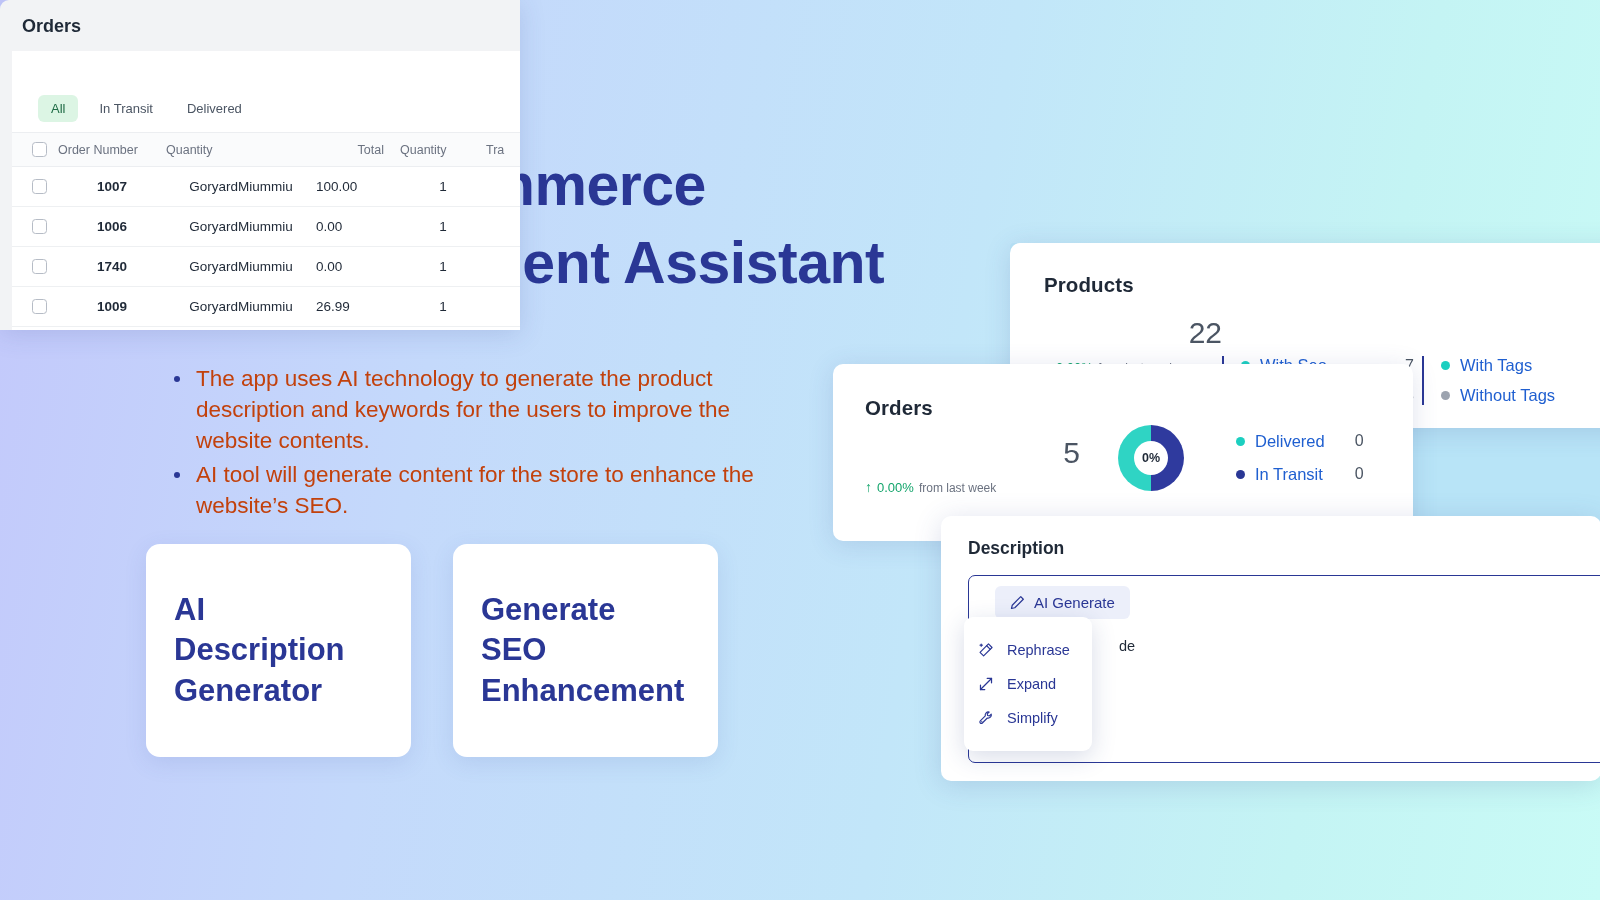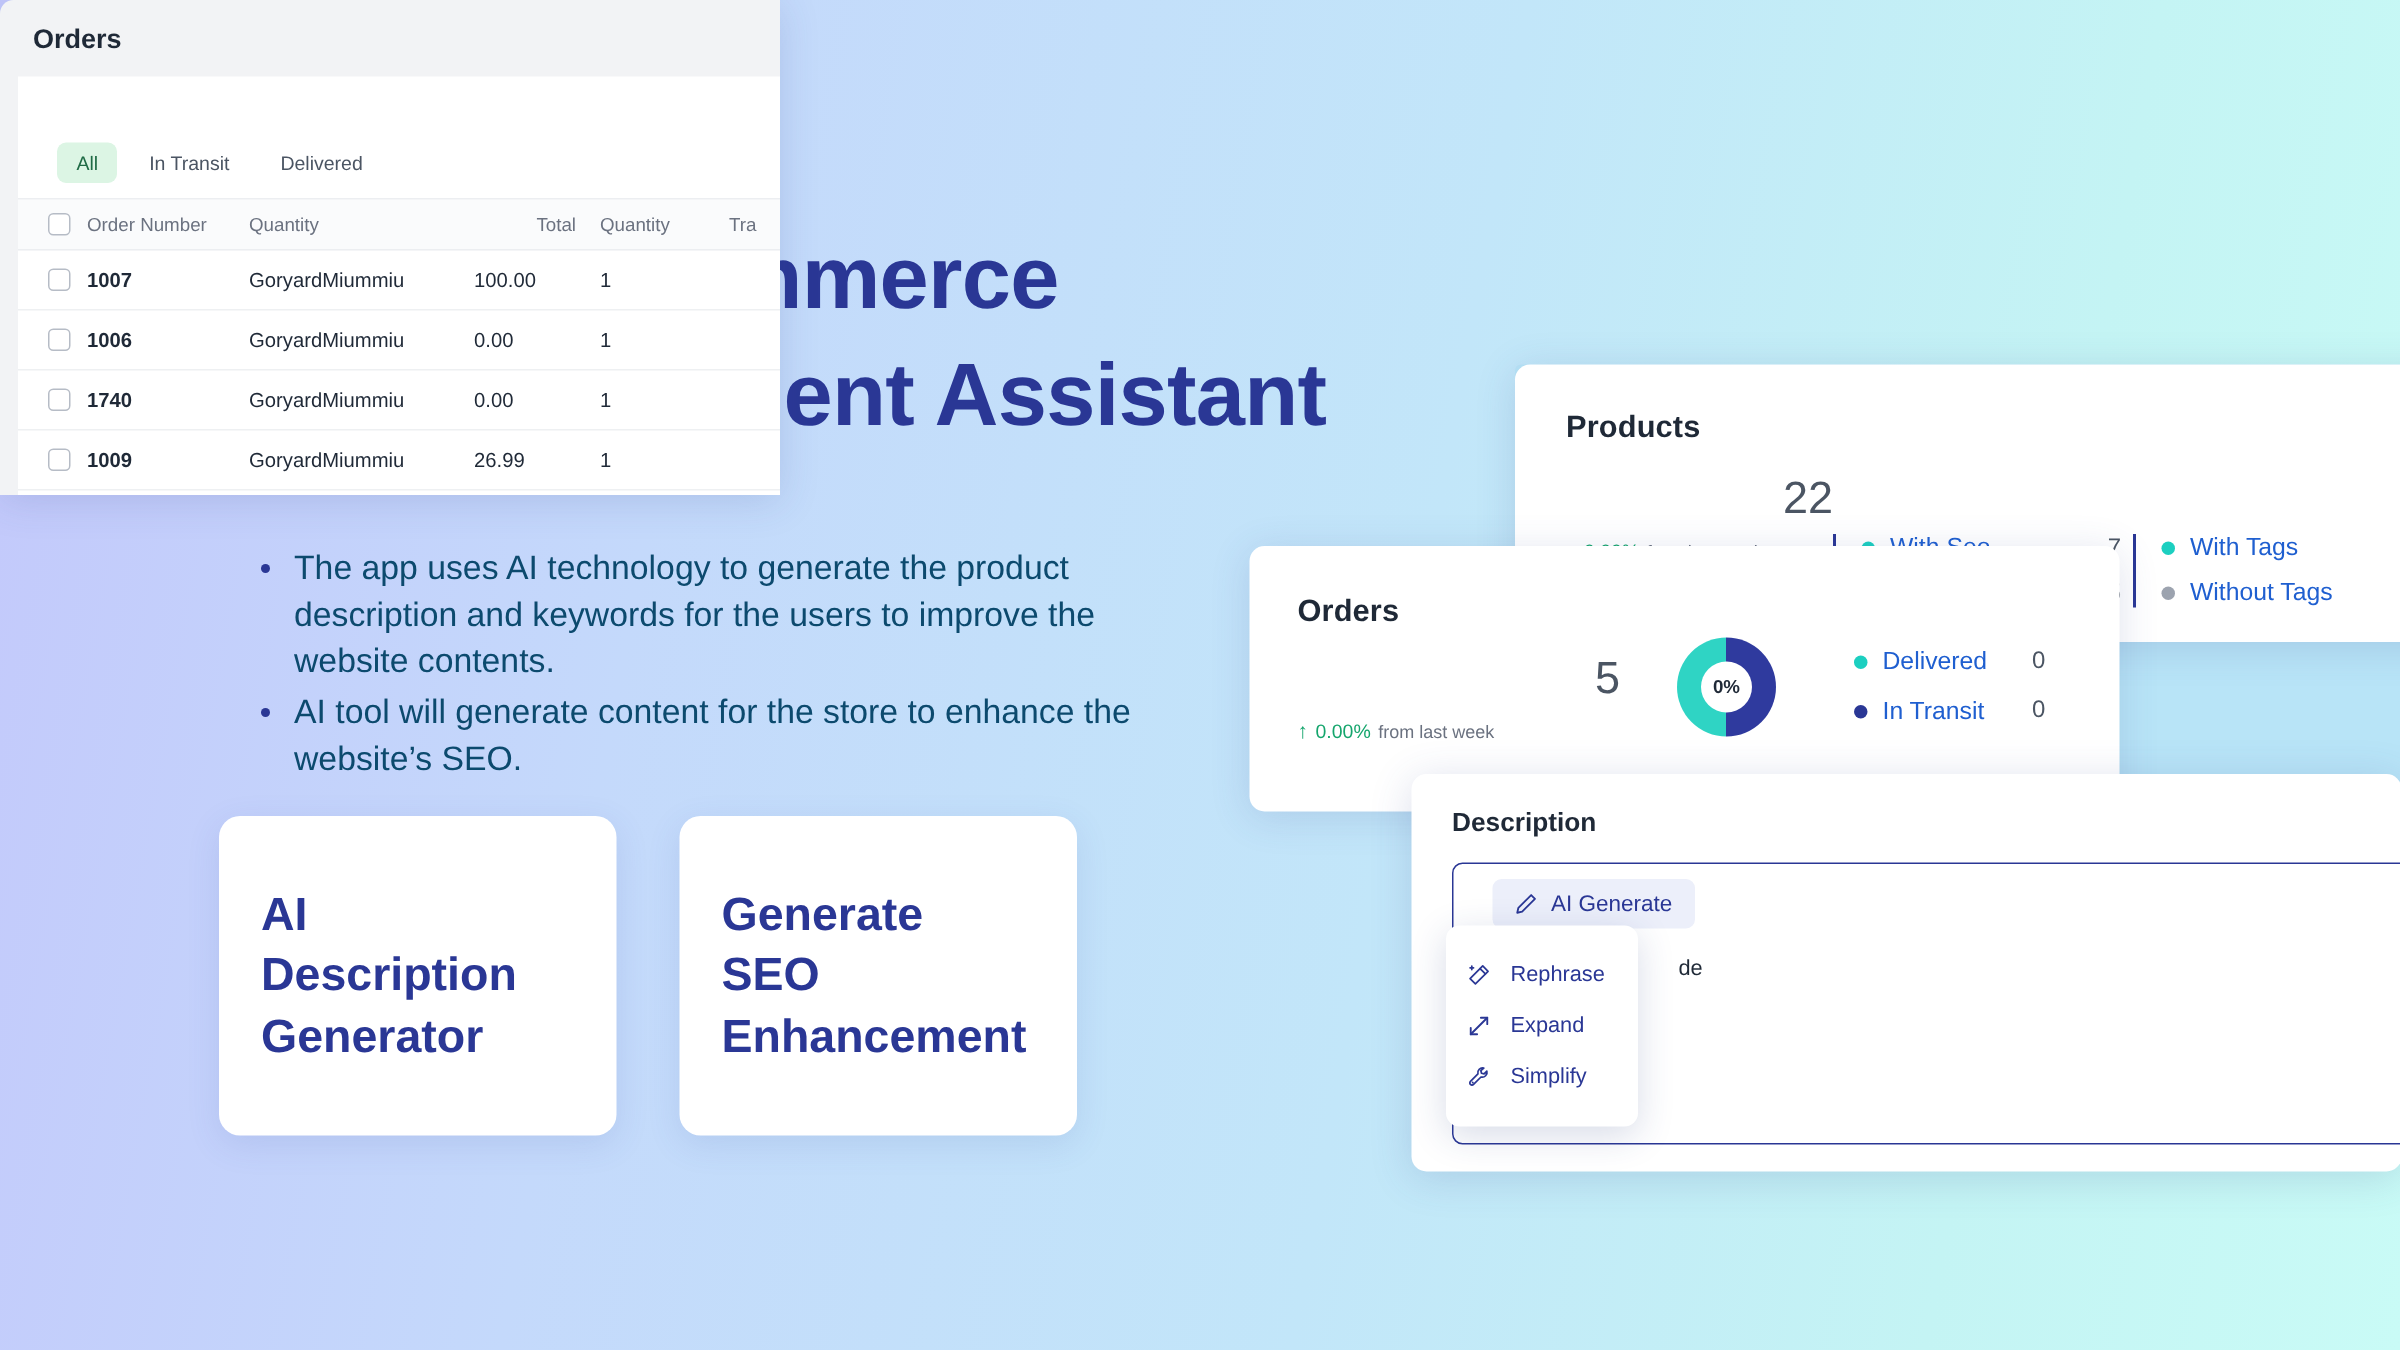--- a/index.html
+++ b/index.html
@@ -15,21 +15,21 @@
   .hero-title-row{ display:flex; align-items:flex-start; gap:18px; }
   .logo-mark{ width:62px; height:58px; flex:0 0 auto; margin-top:14px; }
   .hero-title{
     font-size:59px; line-height:1.33; font-weight:700; letter-spacing:-0.5px;
     color:#2a3795; font-family:"Liberation Sans", sans-serif;
   }
   .hero-bullets{ position:absolute; left:170px; top:364px; width:640px; }
   .hero-bullets ul{ list-style:none; }
   .hero-bullets li{
     position:relative; padding-left:26px; margin-bottom:4px;
-    font-size:22.5px; line-height:1.37; color:#0c4a6e; font-weight:400;
+    font-size:22.5px; line-height:1.37; color:#c2410c; font-weight:400;
   }
   .hero-bullets li::before{
     content:""; position:absolute; left:4px; top:12px;
     width:6px; height:6px; border-radius:50%; background:#2a3795;
   }
 
   .feature-cards{ position:absolute; left:146px; top:544px; display:flex; gap:42px; }
   .feature-card{
     width:265px; height:213px; background:#fff; border-radius:14px;
     box-shadow:0 6px 22px rgba(70,90,170,.13);
@@ -143,21 +143,21 @@
   .otc-tab{ font-size:13px; color:#4b5563; padding:6px 13px; border-radius:6px; }
   .otc-tab.active{ background:#dcf5e4; color:#1f6b45; }
   .otc-table{ width:100%; margin-top:10px; border-collapse:collapse; }
   .otc-table th{
     font-size:12.5px; font-weight:400; color:#6b7280; text-align:left;
     padding:9px 0; background:#fafbfc; border-bottom:1px solid #eceef1;
     border-top:1px solid #eceef1; white-space:nowrap;
   }
   .otc-table td{
     font-size:13.5px; color:#1f2937; padding:12px 0;
-    border-bottom:1px solid #eef0f2; white-space:nowrap;
+    border-bottom:1px solid #eef0f2; white-space:nowrap;text-align:center;
   }
   .otc-table td.num{ font-weight:700; }
   .col-chk{ width:46px; padding-left:20px !important; }
   .col-order{ width:108px; }
   .col-cust{ width:150px; }
   .col-total{ width:84px; text-align:right !important; padding-right:16px !important; }
   .otc-table td.col-total{ text-align:left !important; padding-right:0 !important; }
   .col-qty{ width:86px; }
   .chk{
     width:15px; height:15px; border:1.5px solid #b6bcc6; border-radius:3.5px;

